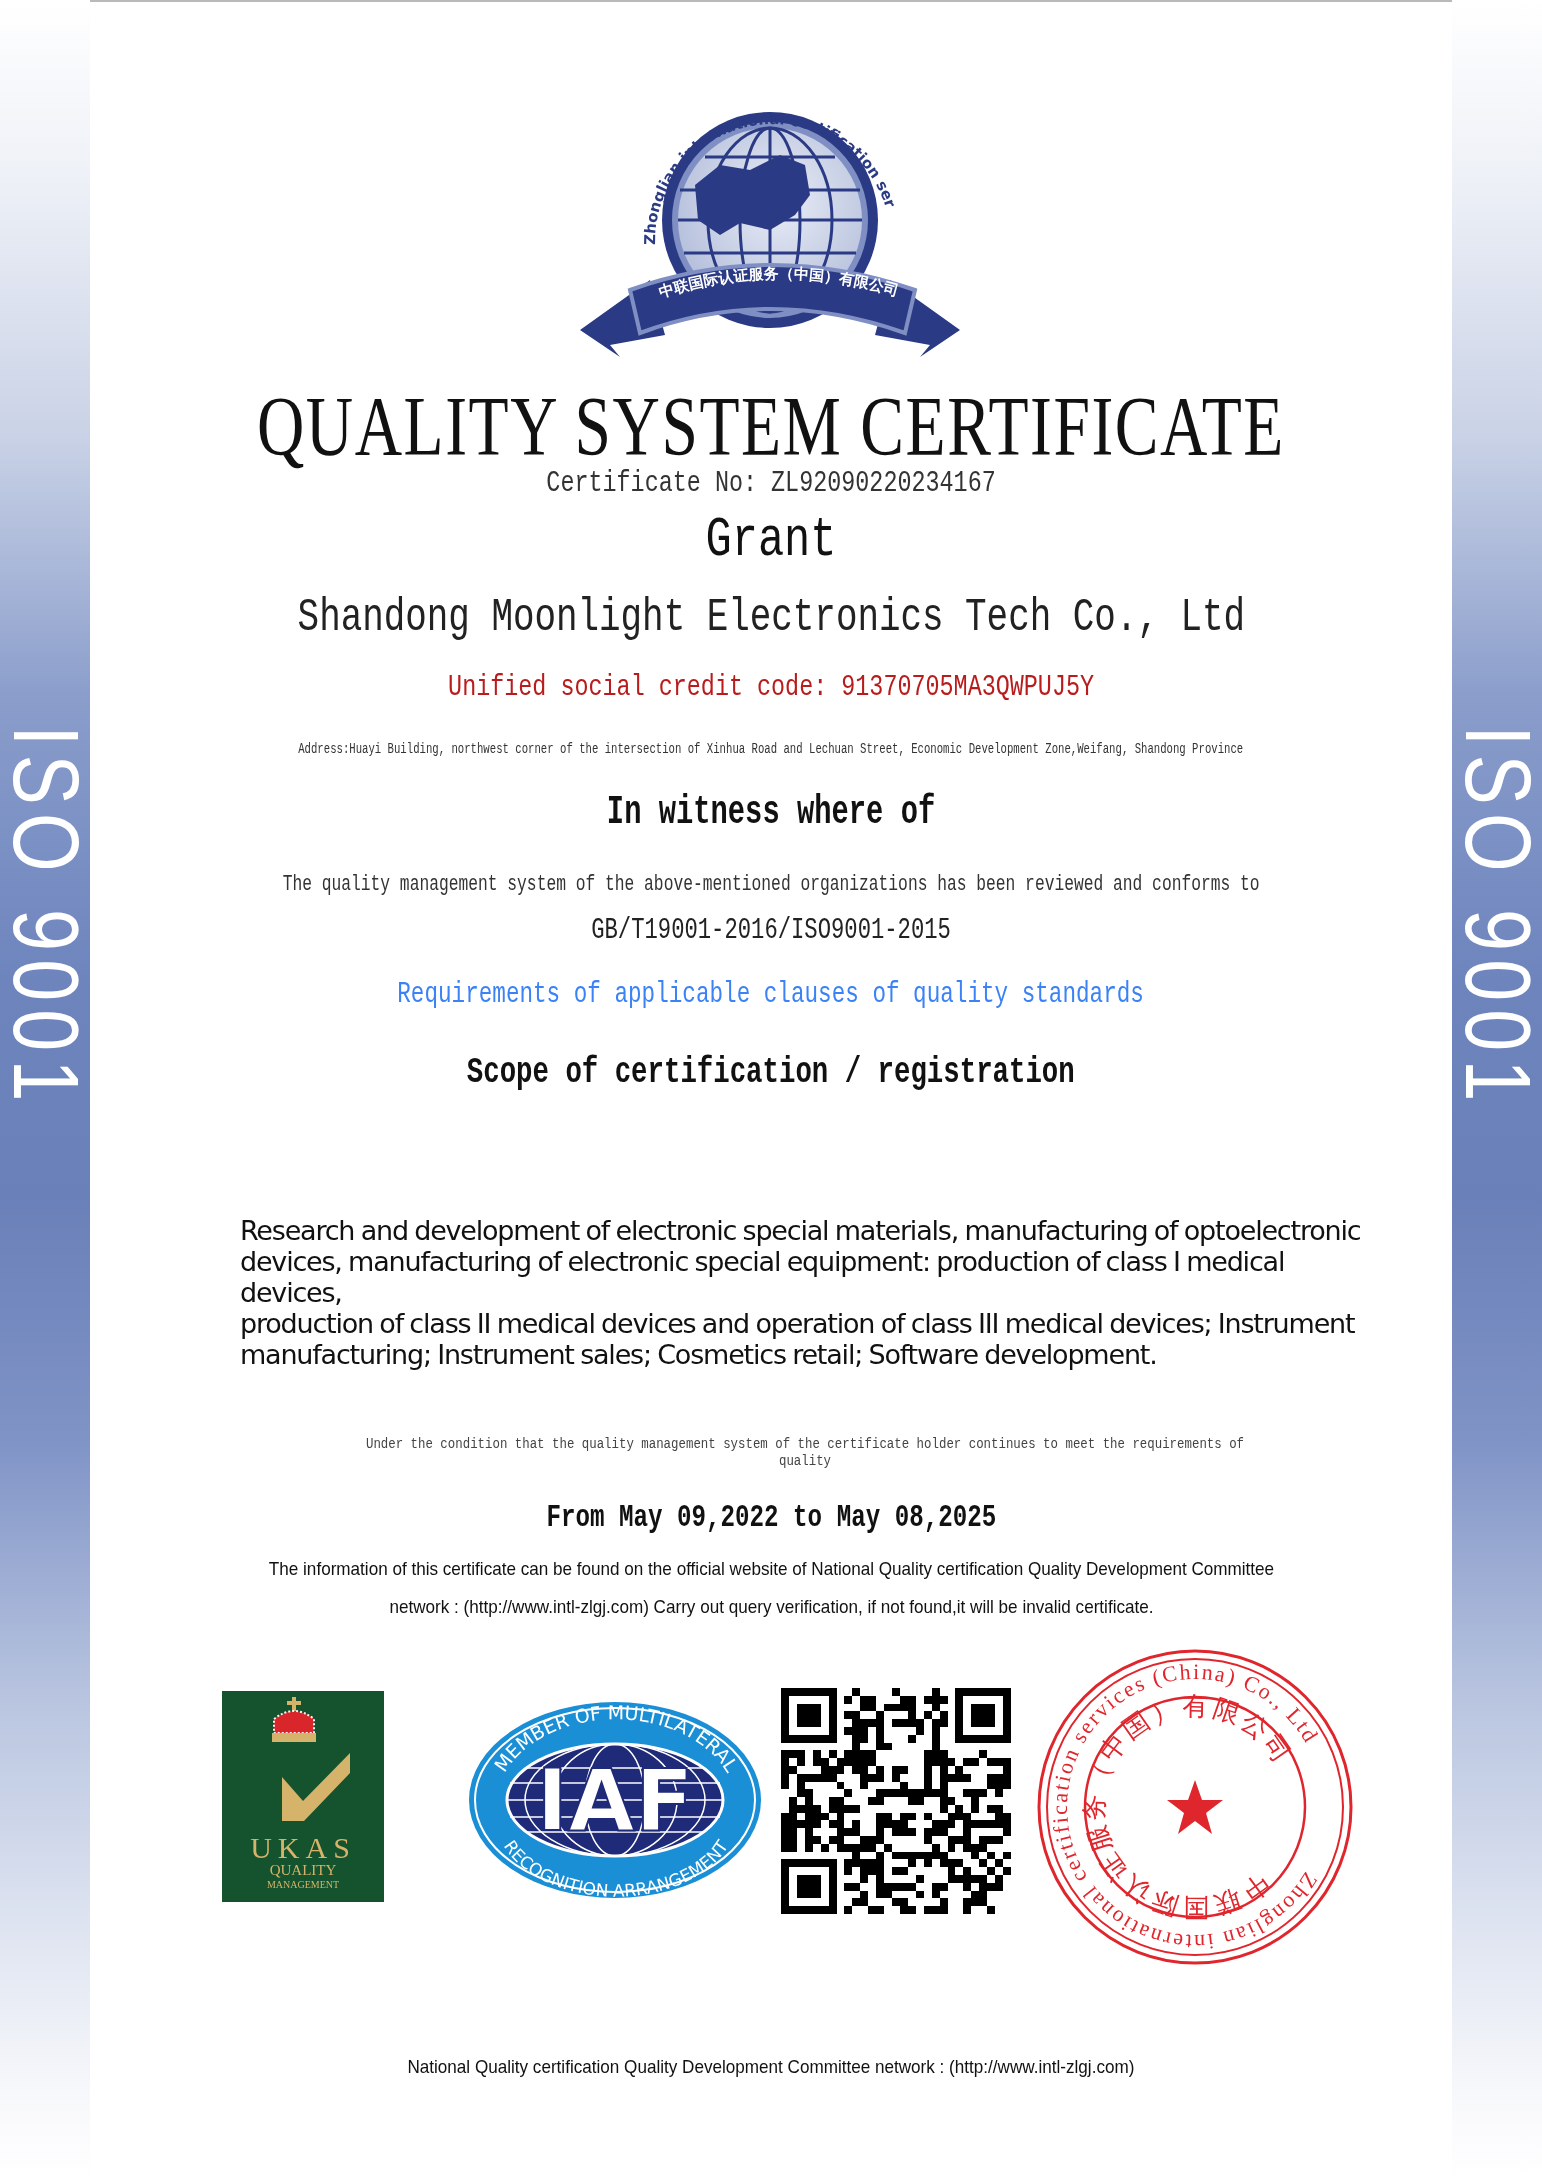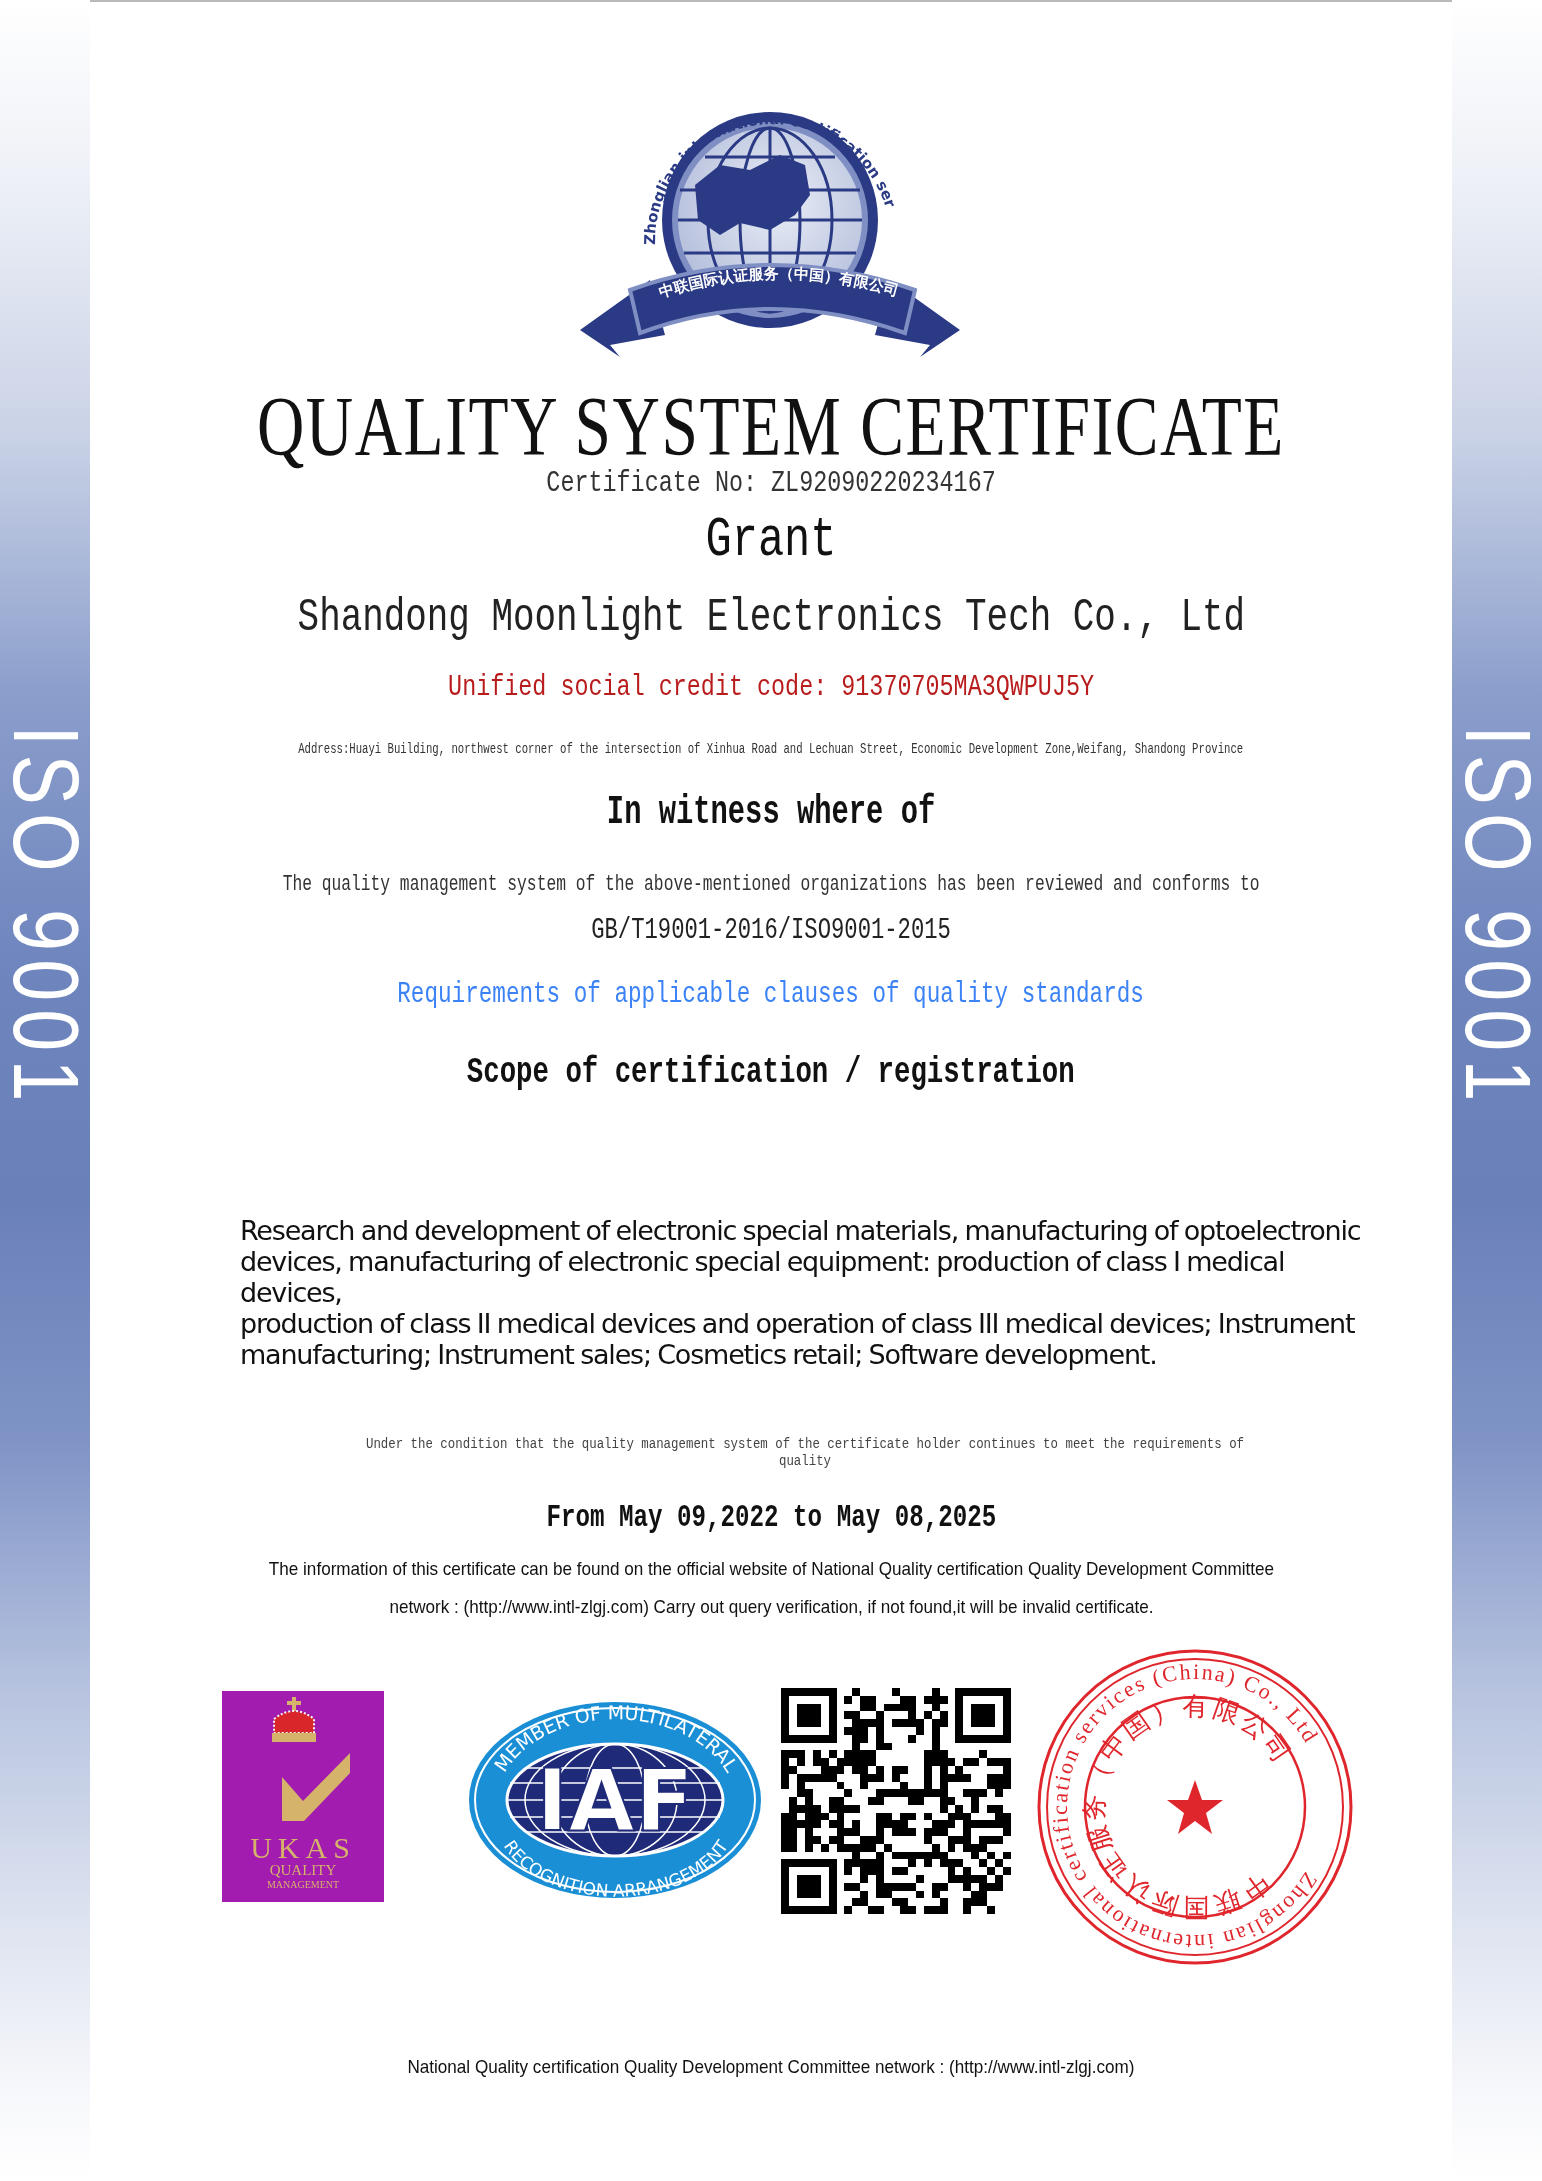--- a/index.html
+++ b/index.html
@@ -72,21 +72,21 @@
   #info2 .cond { transform: scaleX(0.9); }
   #footer { top: 2056px; font-size: 19px; font-family: "Liberation Sans", sans-serif; color: #111; }
   #footer .cond { transform: scaleX(0.9); }
 
   
   #logo { position: absolute; left: 580px; top: 95px; width: 380px; height: 270px; }
 
   
   #ukas {
     position: absolute; left: 222px; top: 1691px; width: 162px; height: 211px;
-    background: #a21caf; color: #d6b36a; text-align: center;
+    background: #14532d; color: #d6b36a; text-align: center;
   }
   #ukas svg { position: absolute; left: 0; top: 0; }
   .ukas-word { position: absolute; left: 0; width: 162px; top: 140px; font-family: "Liberation Serif", serif; font-size: 30px; letter-spacing: 6px; }
   .ukas-sub1 { position: absolute; left: 0; width: 162px; top: 172px; font-family: "Liberation Serif", serif; font-size: 15px; line-height: 15px; }
   .ukas-sub2 { position: absolute; left: 0; width: 162px; top: 186px; font-family: "Liberation Serif", serif; font-size: 10px; line-height: 15px; }
 
   #iaf { position: absolute; left: 465px; top: 1698px; width: 300px; height: 205px; }
   #qr { position: absolute; left: 781px; top: 1688px; width: 230px; height: 226px; }
   #seal { position: absolute; left: 1030px; top: 1642px; width: 330px; height: 330px; }
 </style>

